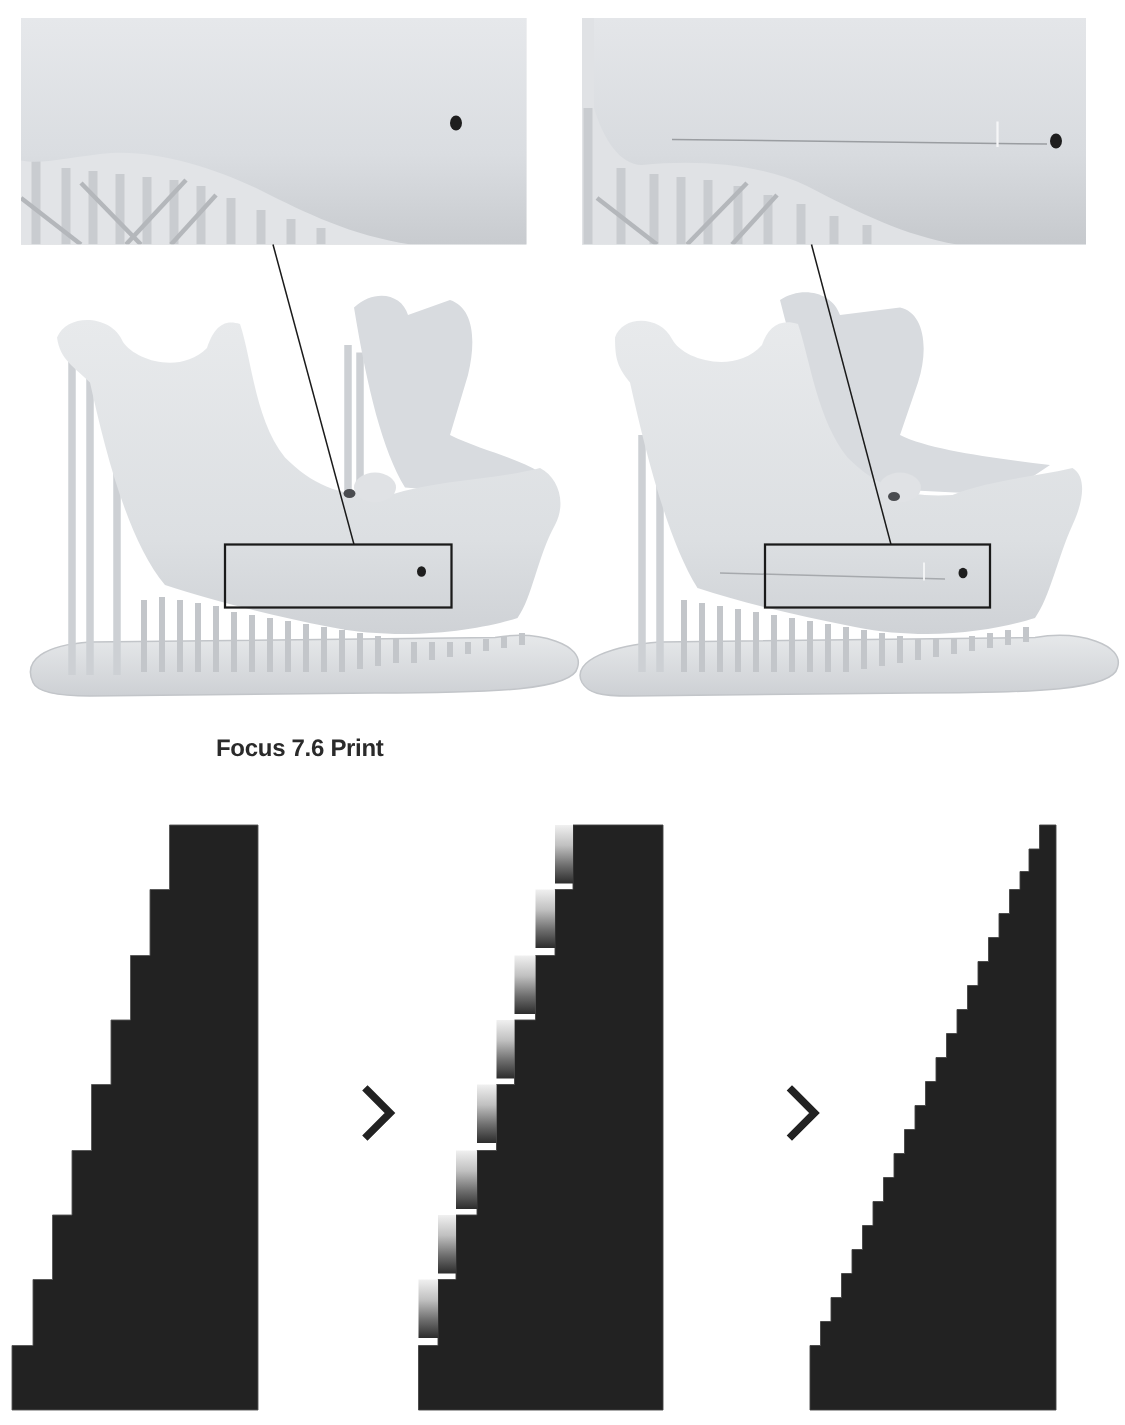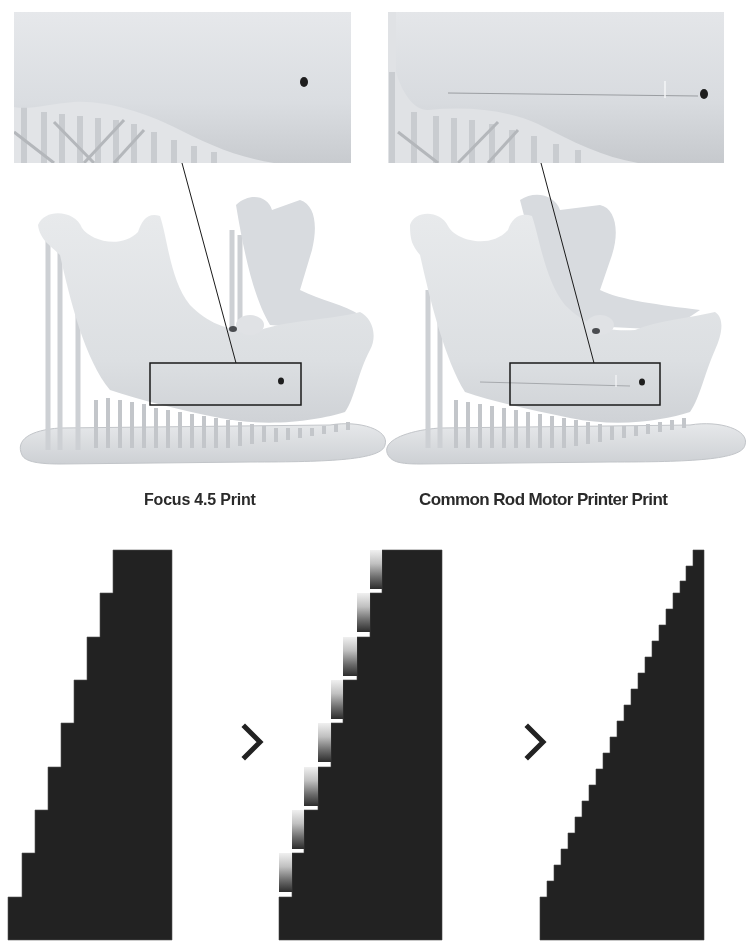--- a/index.html
+++ b/index.html
@@ -176,22 +176,21 @@
       <line x1="616" y1="375" x2="616" y2="387" stroke="#f6f7f8" stroke-width="1.2"></line>
       <ellipse cx="642" cy="382" rx="3" ry="3.5" fill="#1e1e1e"></ellipse>
     </g>
 
     <line x1="182" y1="163" x2="236" y2="363" stroke="#1a1a1a" stroke-width="1"></line>
     <rect x="150" y="363" width="151" height="42" fill="none" stroke="#1a1a1a" stroke-width="1.5"></rect>
     <line x1="541" y1="163" x2="594" y2="363" stroke="#1a1a1a" stroke-width="1"></line>
     <rect x="510" y="363" width="150" height="42" fill="none" stroke="#1a1a1a" stroke-width="1.5"></rect>
   </svg>
 
-  <div class="caption" style="left:144px;top:491px;font-size:16px;font-weight:bold;">Focus 4.5 Print</div>
-  <div class="caption" style="left:419px;top:490px;font-size:17px;letter-spacing:-0.6px;">Common Rod Motor Printer Print</div>
+  <div class="caption" style="left:144px;top:491px;font-size:16px;font-weight:bold;">Focus 7.6 Print</div>
 </div>
 
 <div class="abs" style="left:0;top:530px;width:750px;height:420px;">
 
   <svg class="abs" width="200" height="420" viewBox="0 0 200 420" style="left:0;top:0;">
     <path d="M113,20 L172,20 L172,410 L8,410 L8,367 L22,367 L22,323 L35,323 L35,280 L48,280 L48,237 L61,237 L61,193 L74,193 L74,150 L87,150 L87,107 L100,107 L100,63 L113,63 Z" fill="#222222" stroke="#555" stroke-width="0.6"></path>
   </svg>
 
   <svg class="abs" width="30" height="40" viewBox="0 0 30 40" style="left:240px;top:193px;">
     <polyline points="5,4 20,19 5,34" fill="none" stroke="#222222" stroke-width="5" stroke-linecap="square" stroke-linejoin="miter"></polyline>

